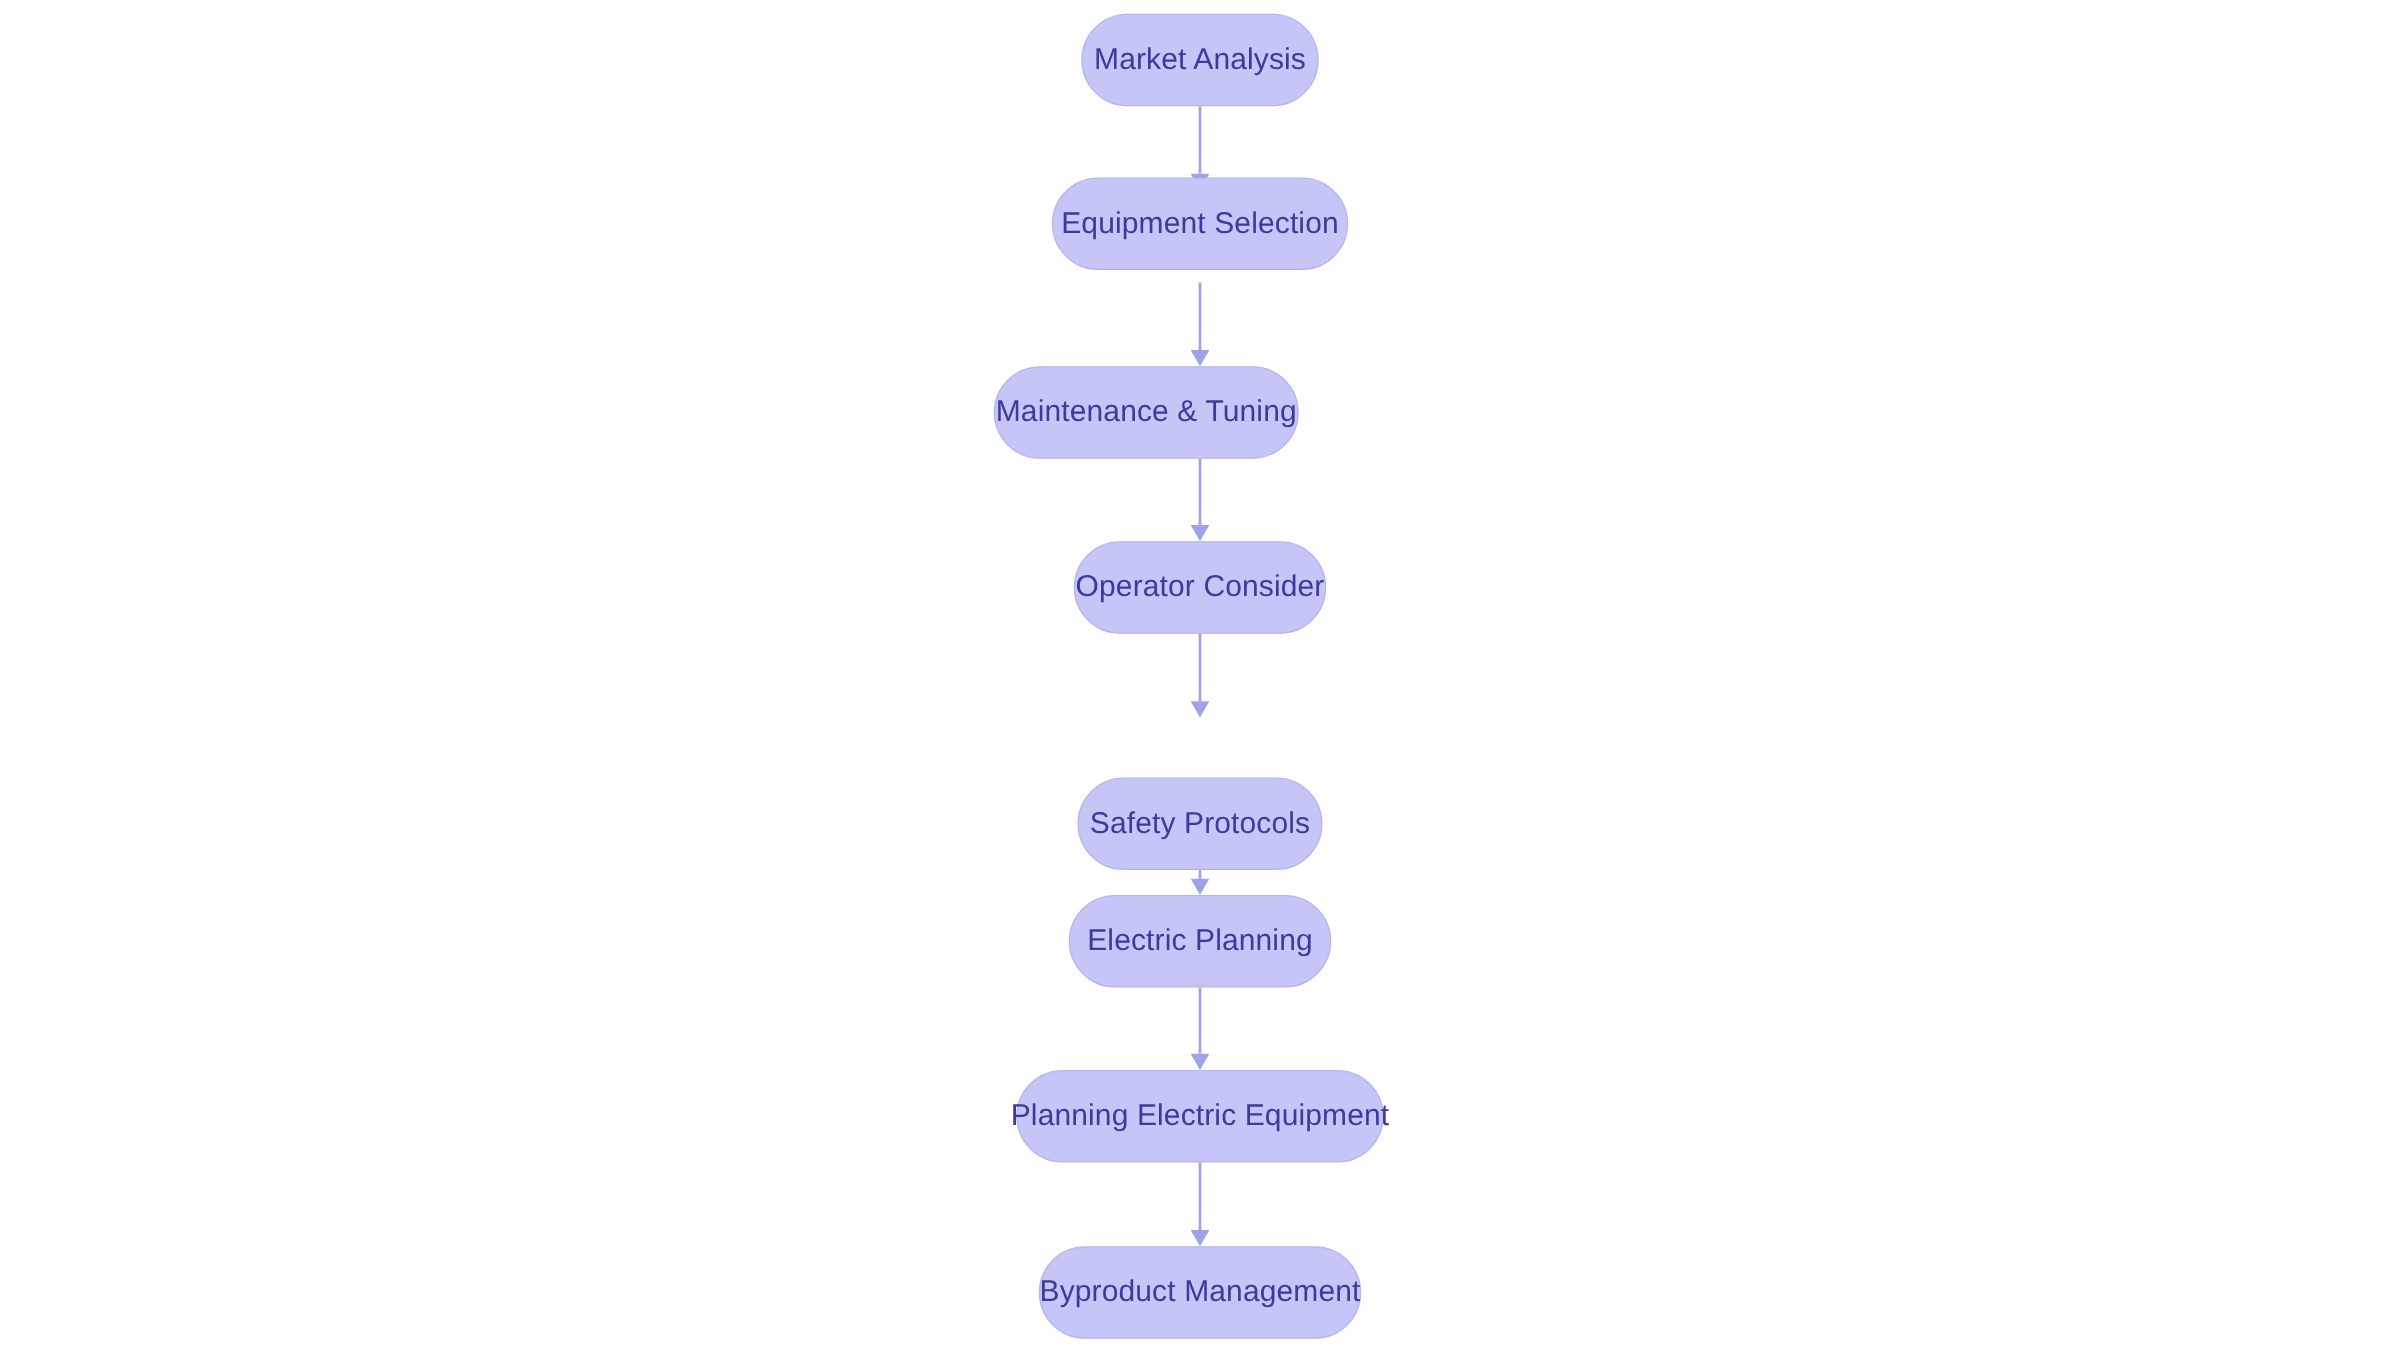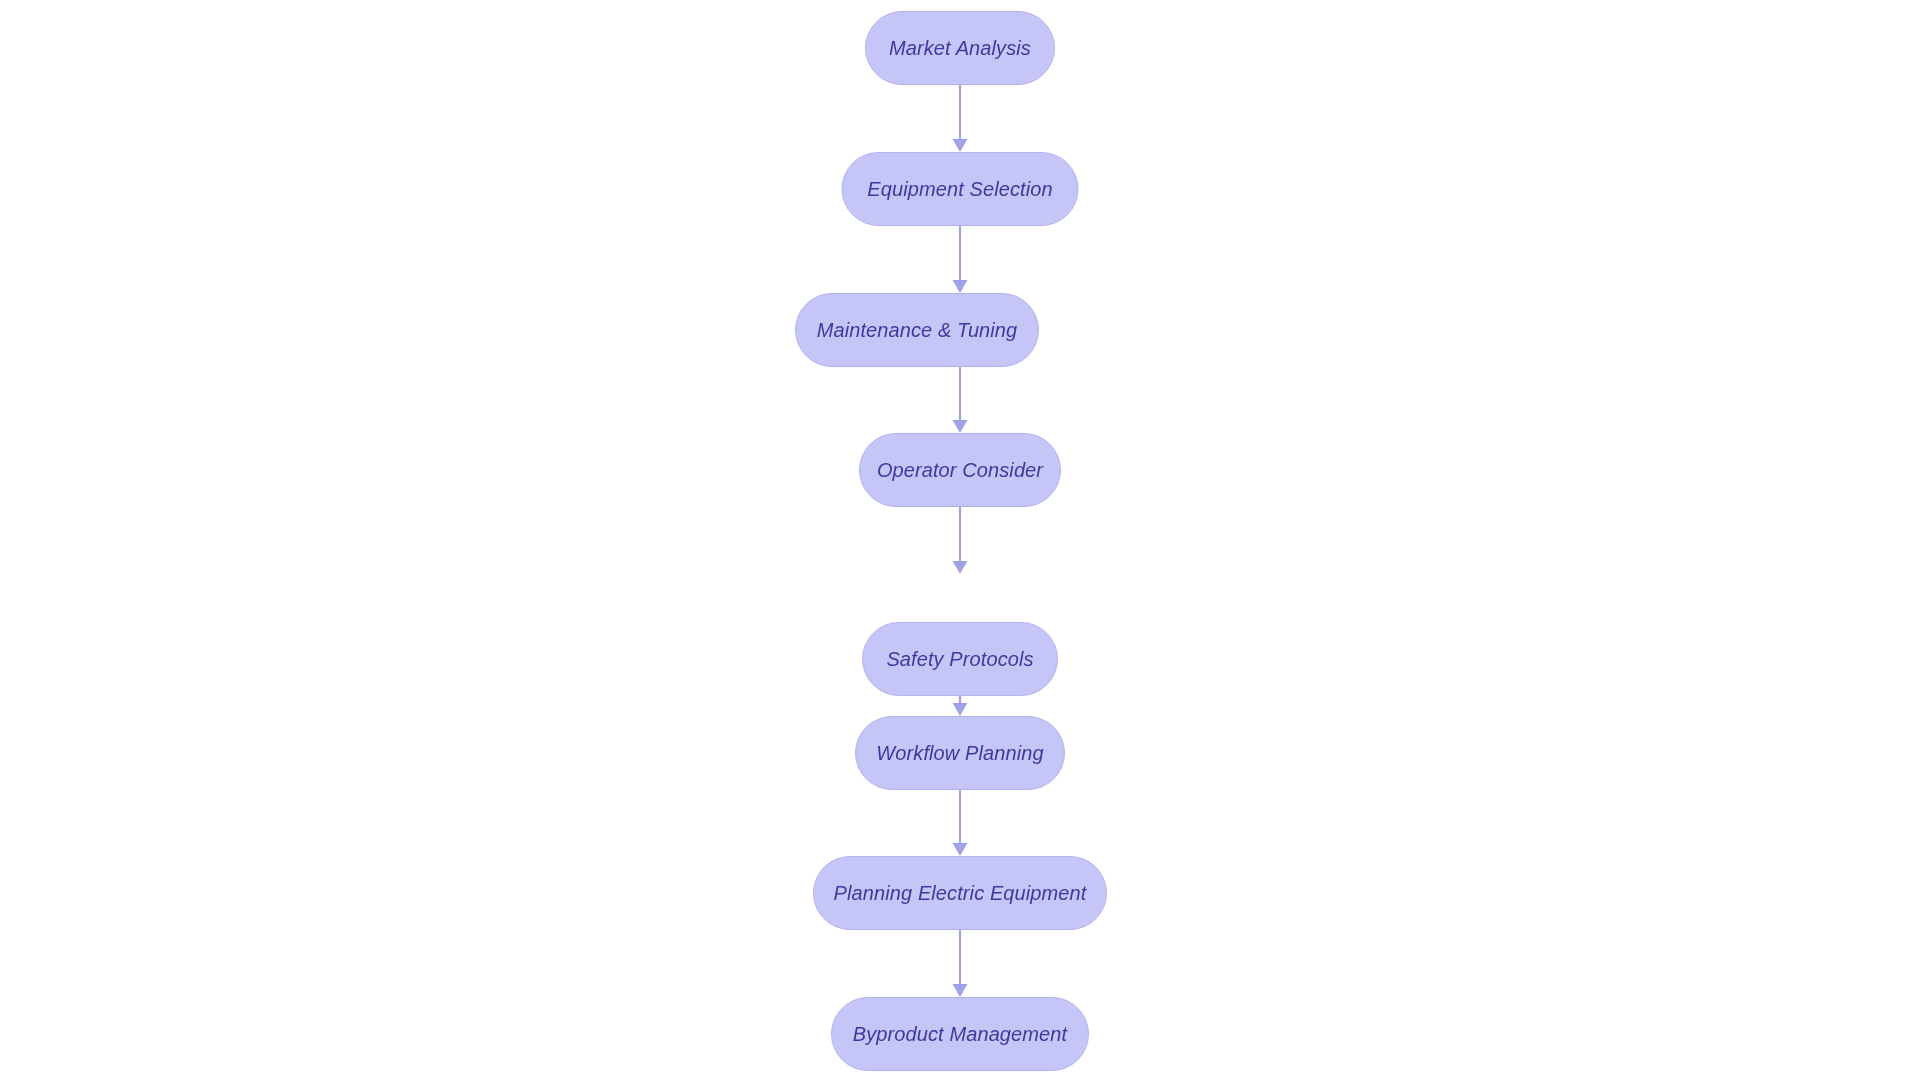--- a/index.html
+++ b/index.html
@@ -38,26 +38,25 @@
     transform: translate(-50%, -50%);
     box-sizing: border-box;
     display: flex;
     align-items: center;
     justify-content: center;
     height: 74px;
     border-radius: 37px;
     background: #C5C6F7;
     border: 1.3px solid #B2B3EF;
     color: #3B3B9E;
-    font-size: 20px;
+    font-size: 24px;
     font-weight: 400;
     letter-spacing: 0.1px;
     white-space: nowrap;
     line-height: 1;
-    font-style: italic;
   }
   .node-label {
     display: block;
     padding: 0 6px;
   }
 </style>
 </head>
 <body>
 
 <div id="flow-canvas">
@@ -85,34 +84,34 @@
         <line x1="960" y1="930" x2="960" y2="984" stroke="#A0A2E8" stroke-width="2.2"></line>
         <polygon points="952.5,984 967.5,984 960,997" fill="#A0A2E8"></polygon>
         <g></g>
       </g>
   </svg>
 
   <div id="nodes-group">
       <div class="node" style="left: 960px; top: 48px; width: 190px;">
         <span class="node-label">Market Analysis</span>
       </div>
-      <div class="node" style="left: 960px; top: 189px; width: 237px;">
+      <div class="node" style="left: 960px; top: 179px; width: 237px;">
         <span class="node-label">Equipment Selection</span>
       </div>
       <div class="node" style="left: 917px; top: 330px; width: 244px;">
         <span class="node-label">Maintenance &amp; Tuning</span>
       </div>
       <div class="node" style="left: 960px; top: 470px; width: 202px;">
         <span class="node-label">Operator Consider</span>
       </div>
       <div class="node" style="left: 960px; top: 611px; width: 196px; margin-top: 48px;">
         <span class="node-label">Safety Protocols</span>
       </div>
       <div class="node" style="left: 960px; top: 753px; width: 210px;">
-        <span class="node-label">Workflow Planning</span>
+        <span class="node-label">Electric Planning</span>
       </div>
       <div class="node" style="left: 960px; top: 893px; width: 294px;">
         <span class="node-label">Planning Electric Equipment</span>
       </div>
       <div class="node" style="left: 960px; top: 1034px; width: 258px; justify-content: center;">
         <span class="node-label">Byproduct Management</span>
       </div>
     </div>
 
 </div>

